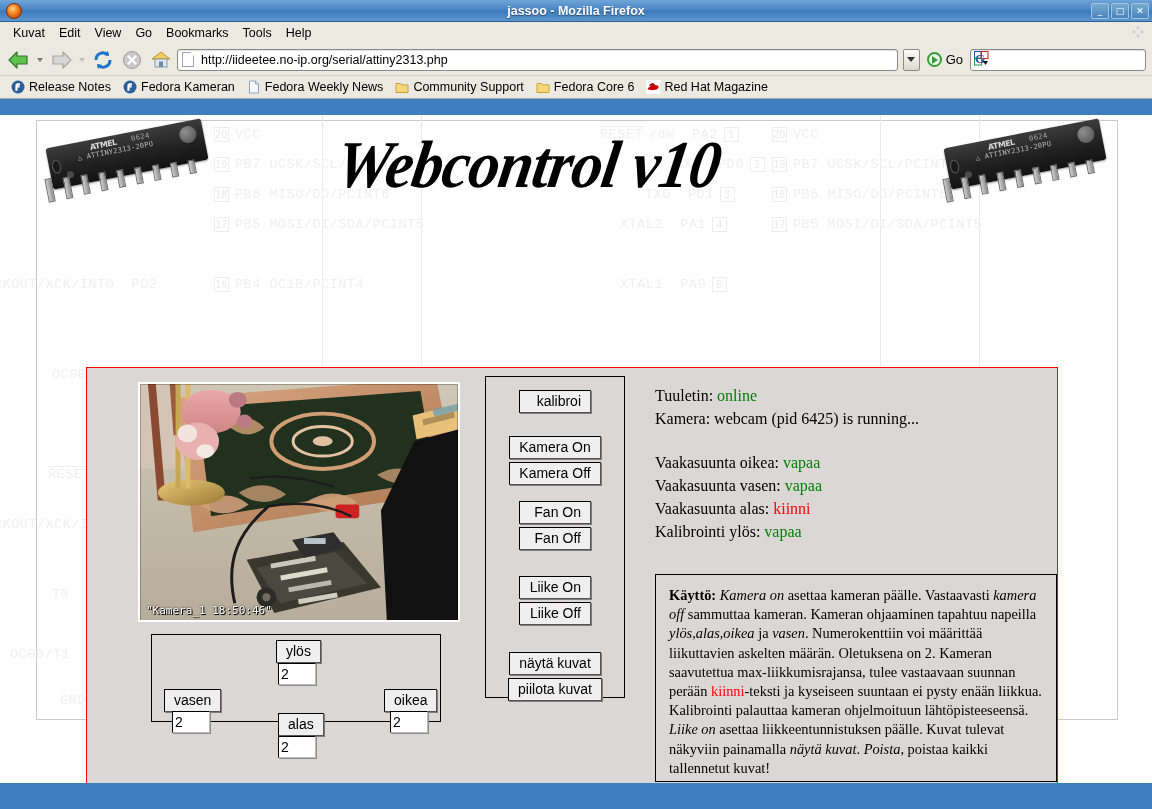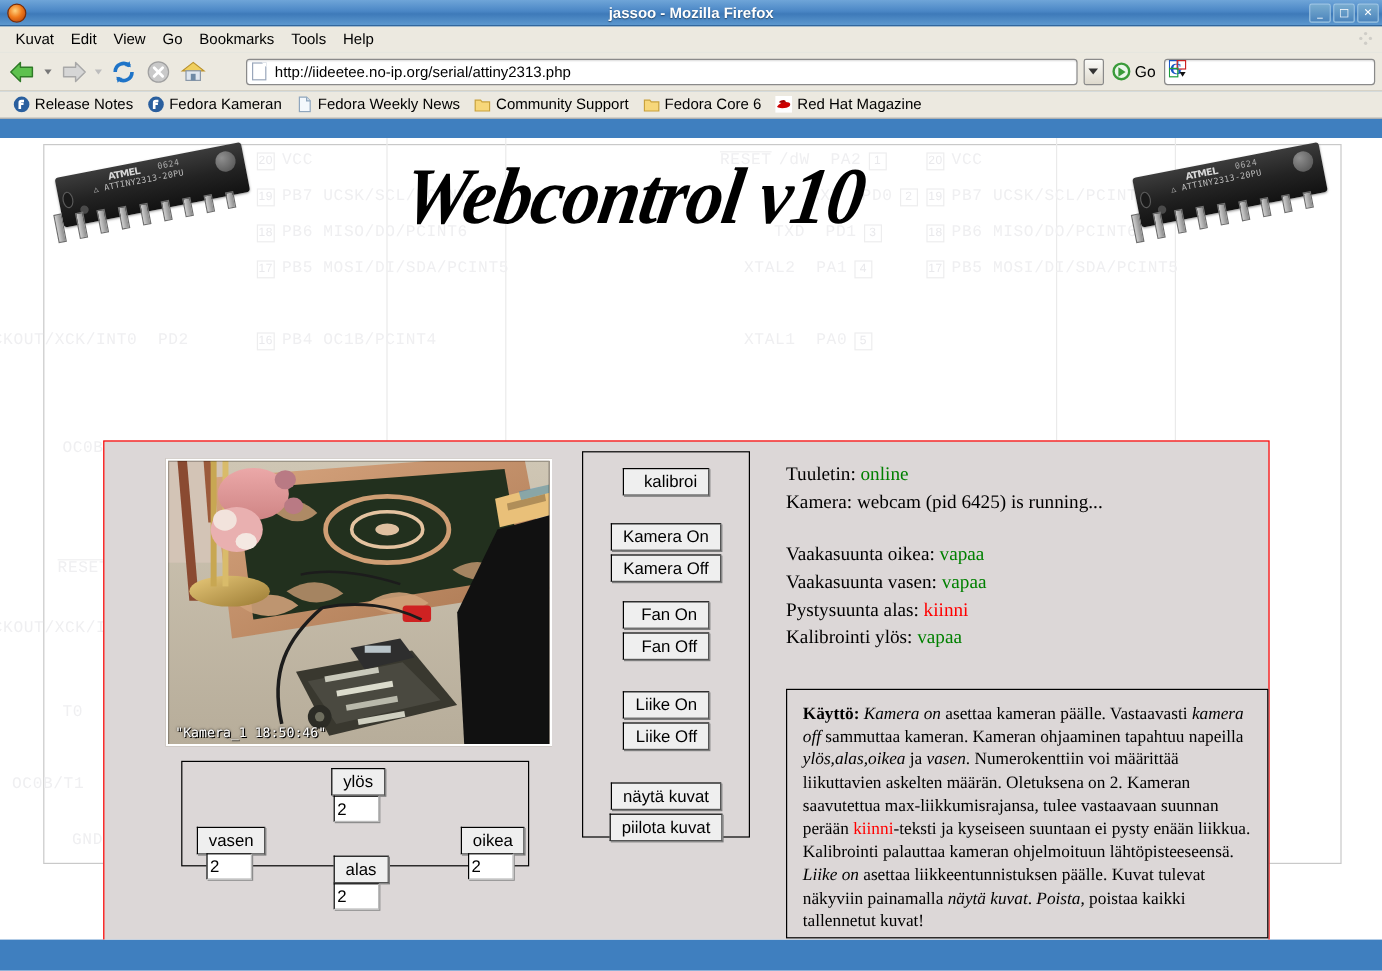--- a/index.html
+++ b/index.html
@@ -71,21 +71,20 @@
   .drop-caret{
     width:0;height:0;border-left:3.5px solid transparent;border-right:3.5px solid transparent;
     border-top:4px solid #777; margin:0 2px; cursor:pointer;
   }
   .urlbar{
     flex:1; height:22px; background:#fff;
     border:1px solid #8a8a8a; border-radius:3px;
     display:flex; align-items:center; padding:0 4px; gap:5px;
     box-shadow:inset 0 1px 1px rgba(0,0,0,.12);
     min-width:0;
-    margin-left:28px;
   }
   .urlbar .pageicon{
     width:12px;height:15px;background:#fff;border:1px solid #9aa7bb;flex:0 0 auto;position:relative;
   }
   .urlbar .pageicon:after{
     content:""; position:absolute; right:-1px; top:-1px;
     border-left:4px solid transparent; border-top:4px solid #fff;
     border-right:0; 
   }
   .urlbar input{
@@ -755,21 +754,21 @@
         <div class="gap"></div>
         <div>
           <span>Vaakasuunta oikea:</span>
           <span class="green">vapaa</span>
         </div>
         <div>
           <span>Vaakasuunta vasen:</span>
           <span class="green">vapaa</span>
         </div>
         <div>
-          <span>Pystysuunta alas:</span>
+          <span>Vaakasuunta alas:</span>
           <span class="red">kiinni</span>
         </div>
         <div>
           <span>Kalibrointi ylös:</span>
           <span class="green">vapaa</span>
         </div>
       </div>
 
       <div class="helpbox">
         <b>Käyttö:</b>

